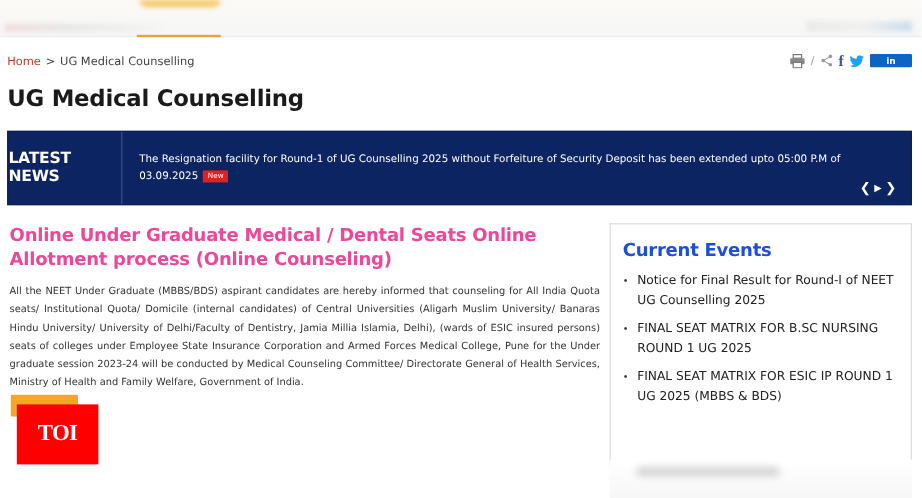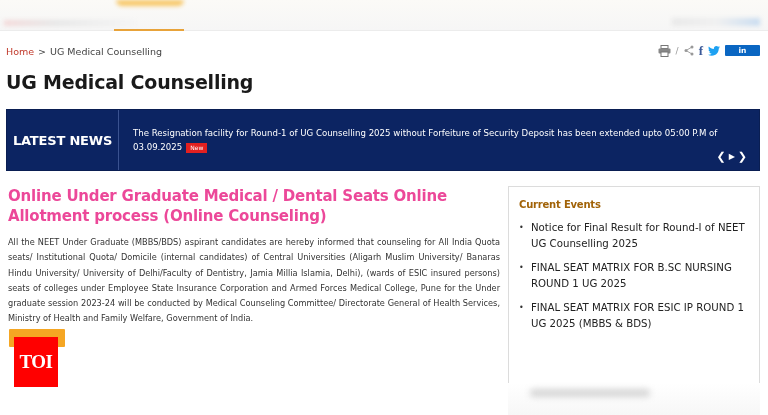--- a/index.html
+++ b/index.html
@@ -25,39 +25,39 @@
   .share .shr { color: #999; font-size: 11px; }
   .share .fb { color: #3b5998; font-weight: bold; font-family: "Liberation Serif", serif; font-size: 13px; }
   .share .tw { color: #1da1f2; }
   .share .li { width: 35px; height: 11px; background: #0a66c2; color: #fff; font-size: 7.5px; font-weight: bold; border-radius: 1px; }
 
   
   .page-title { position: absolute; left: 6px; top: 71px; font-size: 19px; font-weight: bold; color: #1a1a1a; letter-spacing: -0.2px; }
 
   
   .news { position: absolute; left: 6px; top: 109px; width: 754px; height: 62px; background: #0c2462; border: 1px solid #0a1e52; display: flex; }
-  .news .label { width: 112px; height: 100%; border-right: 1px solid #3a5290; display: flex; align-items: center; justify-content: center; color: #fff; font-size: 13px; font-weight: bold; letter-spacing: -0.2px; }
+  .news .label { width: 95px; height: 100%; border-right: 1px solid #3a5290; display: flex; align-items: center; justify-content: center; color: #fff; font-size: 13px; font-weight: bold; letter-spacing: -0.2px; }
   .news .body { flex: 1; padding: 16px 10px 0 14px; color: #fff; font-size: 8.6px; line-height: 14px; position: relative; }
   .news .badge { display: inline-block; background: #e32020; color: #fff; font-size: 6px; padding: 1px 4px; margin-left: 4px; vertical-align: middle; line-height: 8px; }
   .news .controls { position: absolute; right: 12px; bottom: 6px; display: flex; gap: 3px; color: #fff; font-size: 11px; font-weight: bold; }
   .news .controls span { cursor: pointer; }
 
   
   .article-title { position: absolute; left: 8px; top: 186px; width: 480px; font-size: 15px; font-weight: bold; color: #ec4899; line-height: 20px; letter-spacing: -0.2px; }
   .article-body { position: absolute; left: 8px; top: 235px; width: 492px; font-size: 8.2px; line-height: 15.3px; color: #333; text-align: justify; }
 
   
   .orange-btn { position: absolute; left: 9px; top: 329px; width: 56px; height: 18px; background: #f5a623; border-radius: 1px; }
 
   
-  .toi { position: absolute; left: 14px; top: 337px; width: 44px; height: 50px; background: #ff0000; color: #fff; font-family: "Liberation Serif", serif; font-weight: bold; font-size: 19px; display: flex; align-items: center; justify-content: center; letter-spacing: -0.5px; }
+  .toi { position: absolute; left: 14px; top: 337px; width: 68px; height: 50px; background: #ff0000; color: #fff; font-family: "Liberation Serif", serif; font-weight: bold; font-size: 19px; display: flex; align-items: center; justify-content: center; letter-spacing: -0.5px; }
 
   
   .events { position: absolute; left: 508px; top: 186px; width: 252px; height: 204px; background: #fff; border: 1px solid #dcdcdc; border-bottom: none; padding: 12px 10px 0 10px; }
-  .events h2 { font-size: 10px; font-weight: bold; color: #a16207; margin-bottom: 10px; letter-spacing: -0.2px; }
+  .events h2 { font-size: 15px; font-weight: bold; color: #1d4ed8; margin-bottom: 10px; letter-spacing: -0.2px; }
   .events ul { list-style: none; }
   .events li { position: relative; padding-left: 12px; font-size: 10.2px; line-height: 16px; color: #222; margin-bottom: 8px; }
   .events li::before { content: "\2022"; position: absolute; left: 0; top: 0; font-size: 8px; color: #333; }
   .events-fade { position: absolute; left: 508px; top: 383px; width: 252px; height: 32px; background: linear-gradient(#fff, #f7f7f7); }
   .events-fade .blur { position: absolute; left: 22px; top: 6px; width: 120px; height: 8px; background: #d6d6d6; filter: blur(3px); border-radius: 4px; }
 </style>
 </head>
 <body>
 
 <div class="topnav">

